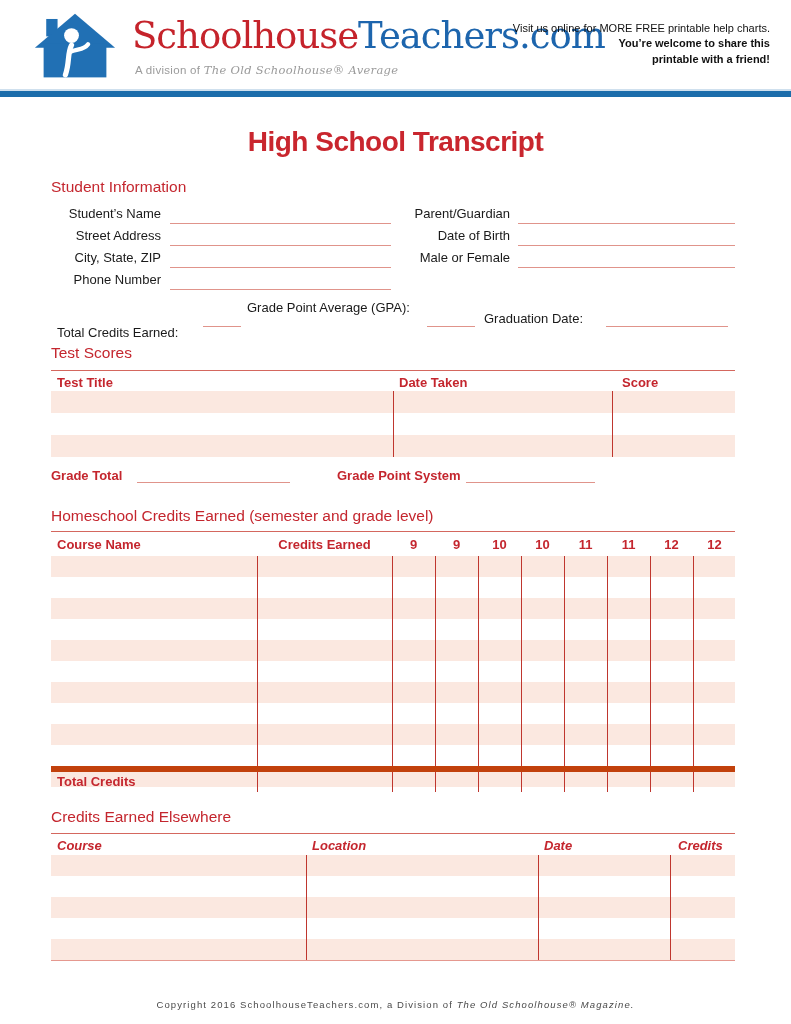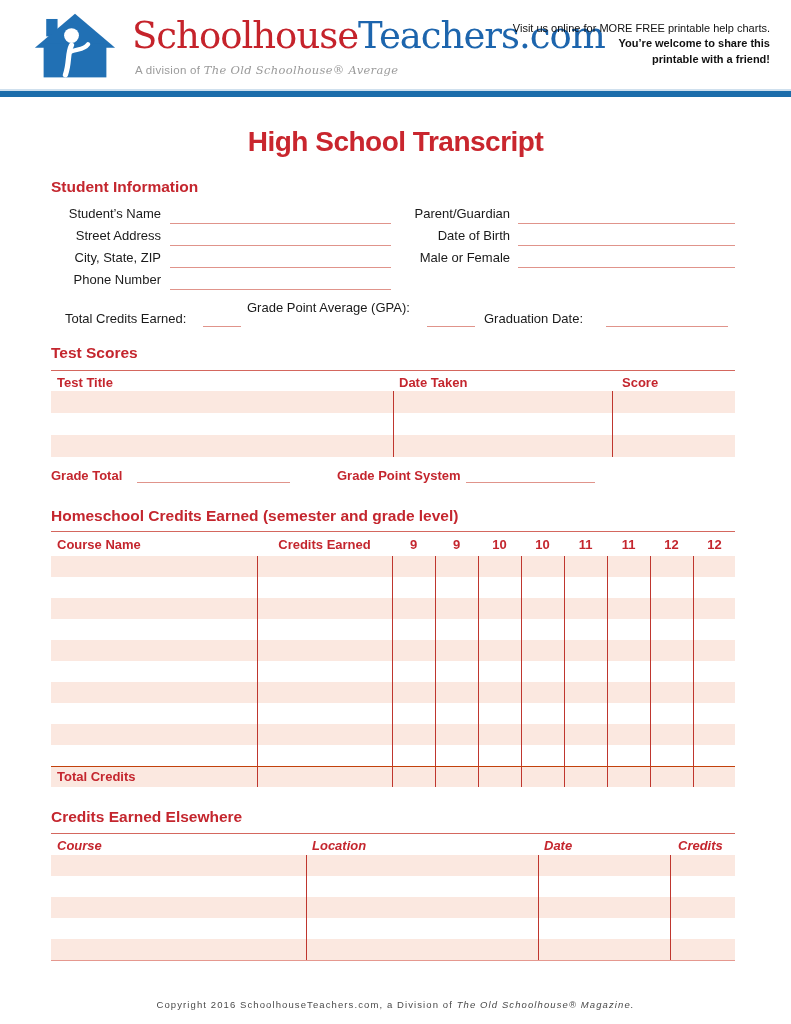--- a/index.html
+++ b/index.html
@@ -24,21 +24,21 @@
   .promo .b { font-weight:bold; }
 
   .blue-bar { position:absolute; left:0; top:89px; width:791px; height:8px;
               background:#1c6dab; border-top:2px solid #cfe0ee; }
 
   
   .doc-title { position:absolute; left:0; top:126px; width:100%; text-align:center;
                font-size:28px; font-weight:bold; color:#c9262e; letter-spacing:-0.5px; }
 
   
-  .sec-head { position:absolute; font-size:15.5px; font-weight:bold; color:#c4262e; }
+  .sec-head { position:absolute; font-size:15.5px; font-weight:normal; color:#c4262e; }
   .sec-rule { position:absolute; left:51px; width:684px; height:0; border-top:1px solid #d4675e; }
 
   
   .field-row { position:absolute; height:20px; }
   .field-label { position:absolute; top:0; font-size:13px; color:#1a1a1a; text-align:right; }
   .field-line { position:absolute; top:0; height:18px; border-bottom:1px solid #e0948b; }
 
   .summary-label { position:absolute; font-size:13px; color:#1a1a1a; }
   .summary-line  { position:absolute; height:16px; border-bottom:1px solid #e0948b; }
 
@@ -55,21 +55,21 @@
 
   .ts-grid  { grid-template-columns:342px 219px 123px; }
   .hs-grid  { grid-template-columns:206px 135px repeat(8, 43px); }
   .ew-grid  { grid-template-columns:255px 232px 132px 65px; }
 
   .ts-row { height:22px; }
   .hs-row { height:21px; }
   .ew-row { height:21px; }
 
   .total-row { display:grid; grid-template-columns:206px 135px repeat(8, 43px);
-               height:21px; background:#fbe8e0; border-top:1px solid #c2410c; }
+               height:21px; background:#fbe8e0; border-top:6px solid #c2410c; }
   .total-row > div { border-left:1px solid #bf362e; }
   .total-row > div:first-child { border-left:none; font-size:13px; font-weight:bold;
                color:#c4262e; padding-left:6px; line-height:20px; }
 
   .ew-bottom { border-bottom:1px solid #e5988f; }
 
   
   .gs-label { position:absolute; font-size:13px; font-weight:bold; color:#c4262e; }
   .gs-line  { position:absolute; height:15px; border-bottom:1px solid #e0948b; }
 
@@ -137,21 +137,21 @@
   </div>
   <div class="field-row" style="left:380px; top:228px; width:355px;">
     <span class="field-label" style="left:0; width:130px;">Date of Birth</span>
     <span class="field-line" style="left:138px; width:217px;"></span>
   </div>
   <div class="field-row" style="left:380px; top:250px; width:355px;">
     <span class="field-label" style="left:0; width:130px;">Male or Female</span>
     <span class="field-line" style="left:138px; width:217px;"></span>
   </div>
 
-  <span class="summary-label" style="left:57px; top:311px;margin-left:8px;">Total Credits Earned:</span>
+  <span class="summary-label" style="left:57px; top:325px;">Total Credits Earned:</span>
   <span class="summary-line" style="left:203px; top:311px; width:38px;"></span>
   <span class="summary-label" style="left:247px; top:300px;">Grade Point Average (GPA):</span>
   <span class="summary-line" style="left:427px; top:311px; width:48px;"></span>
   <span class="summary-label" style="left:484px; top:311px;">Graduation Date:</span>
   <span class="summary-line" style="left:606px; top:311px; width:122px;"></span>
 
   <div class="sec-head" style="left:51px; top:344px;">Test Scores</div>
   <div class="sec-rule" style="top:370px;"></div>
 
   <div class="tbl-headrow ts-grid" style="left:51px; top:375px; width:684px;">

